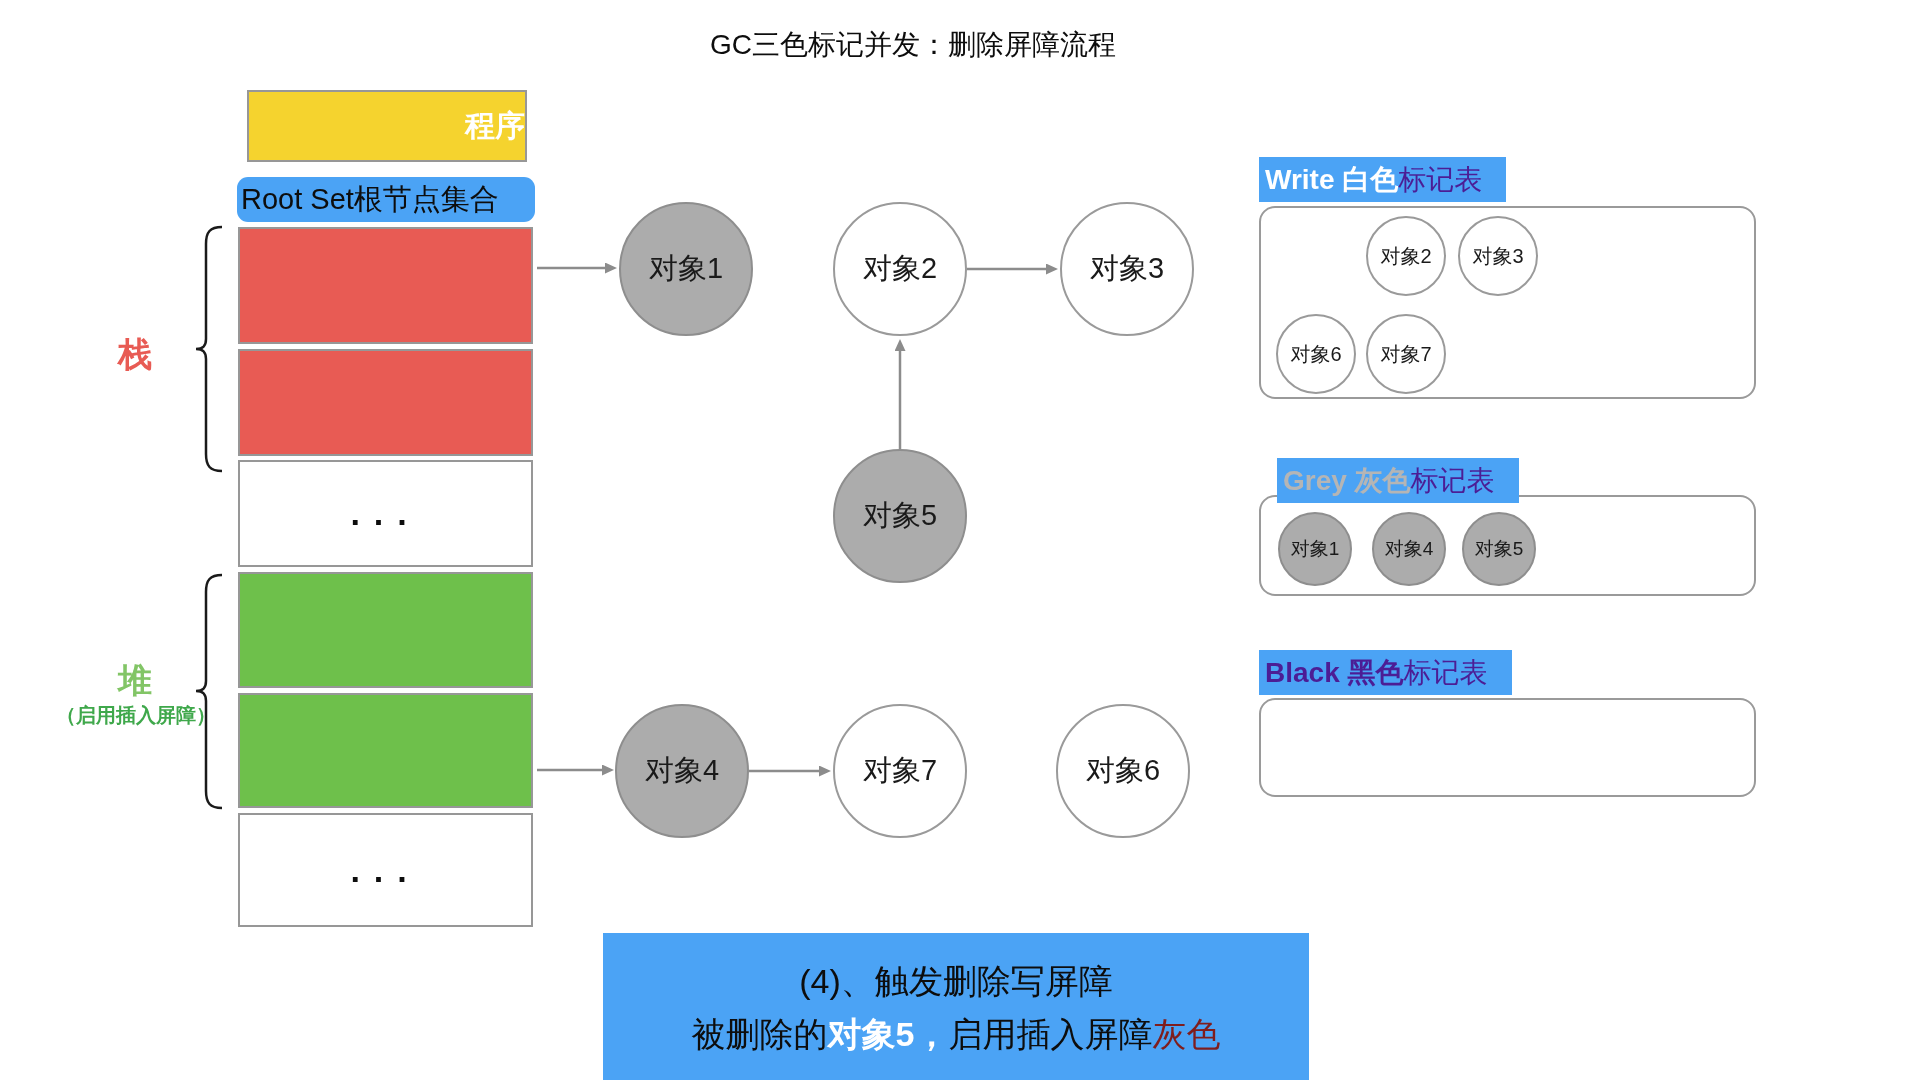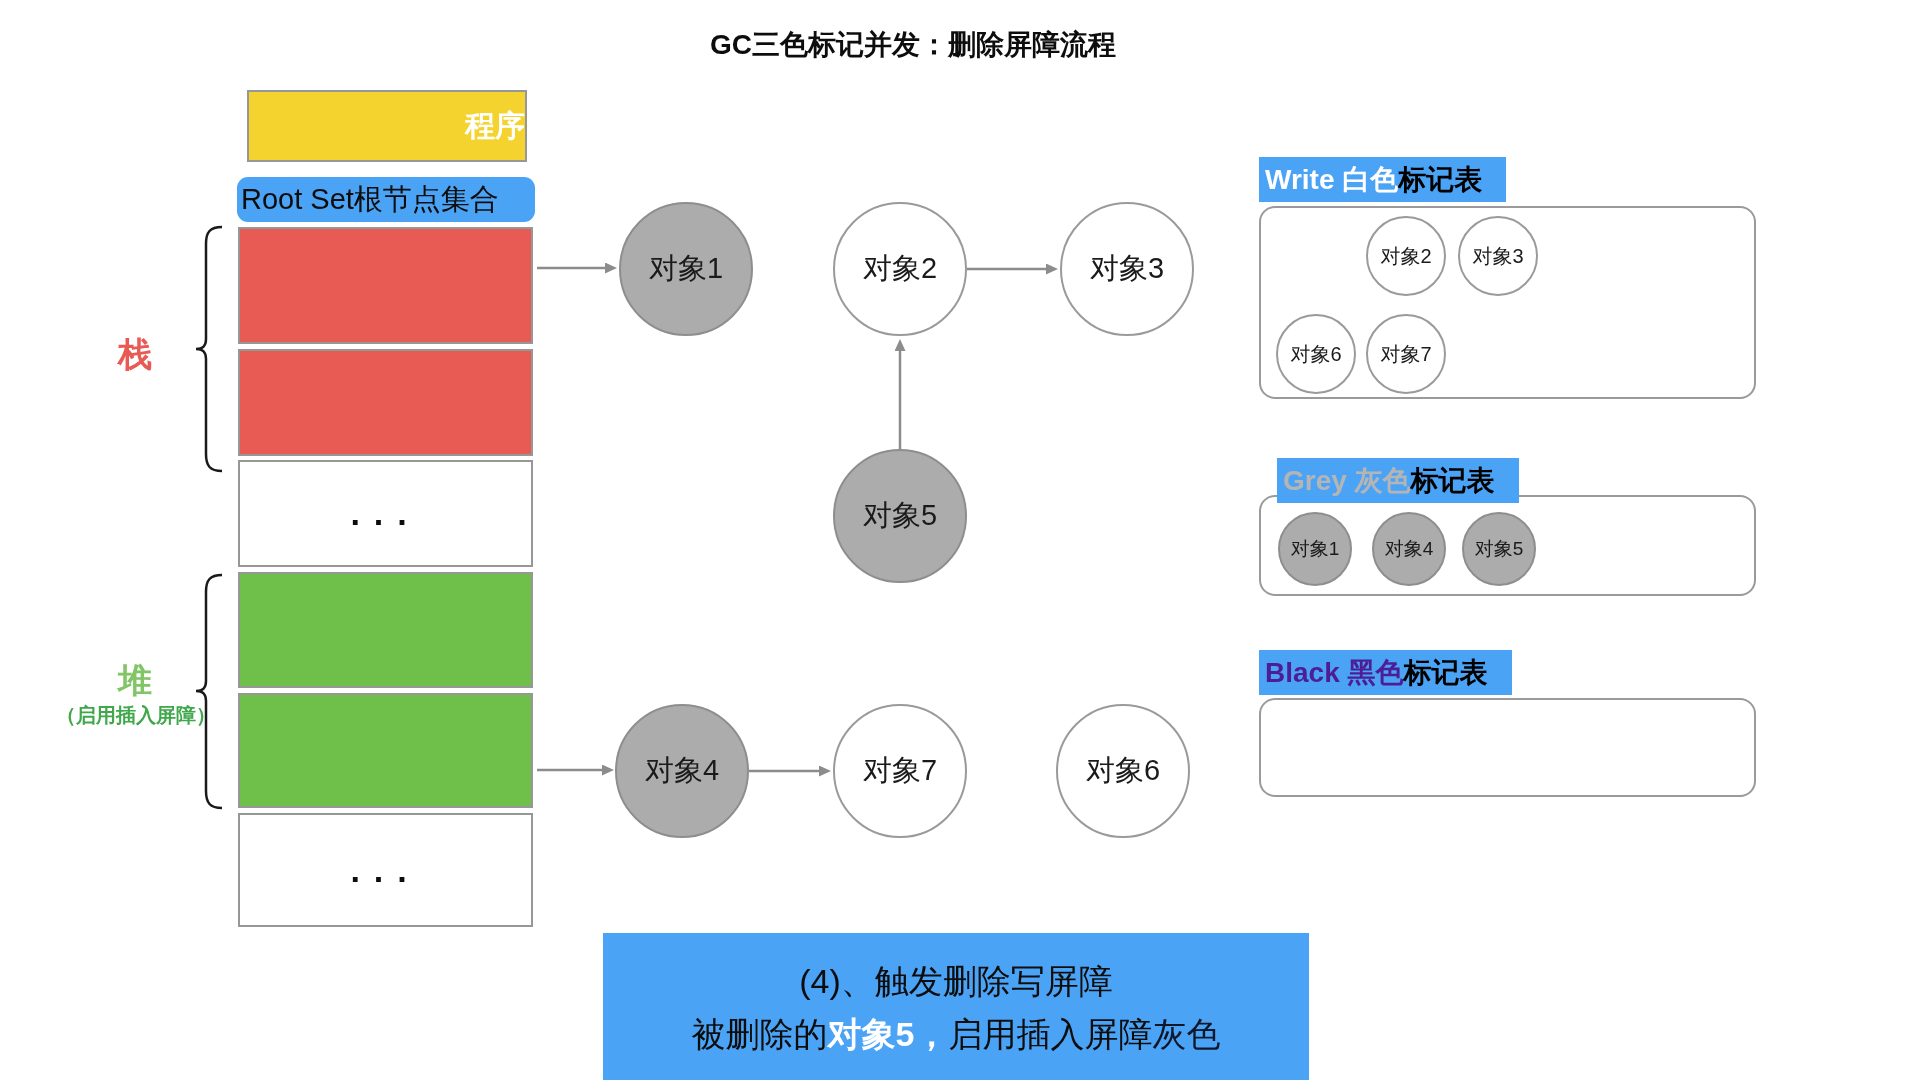--- a/index.html
+++ b/index.html
@@ -4,21 +4,21 @@
 <style>
   html,body { margin:0; padding:0; background:#fff; }
   .canvas {
     position:relative; width:1920px; height:1080px; background:#fff; overflow:hidden;
     font-family:"Liberation Sans","DejaVu Sans",sans-serif; color:#111;
   }
   .abs { position:absolute; }
 
   
   .title { left:513px; top:26px; width:800px; text-align:center;
-           font-size:28px; font-weight:bold; color:#0d0d0d; }
+           font-size:28px; font-weight:normal; color:#0d0d0d; }
 
   
   .memrow { left:238px; width:295px; box-sizing:border-box; border:2px solid #979797; background:#fff; }
   .program { left:247px; top:90px; width:280px; height:72px; box-sizing:border-box;
              border:2px solid #979797; background:#F5D32E; display:flex; align-items:center;
              justify-content:flex-end; color:#fff; font-weight:bold; font-size:30px; }
   .rootset { left:237px; top:177px; width:298px; height:45px; background:#4BA3F5;
              display:flex; align-items:center; color:#0d0d0d; font-size:29px; padding-left:4px;
              box-sizing:border-box; white-space:nowrap;border-radius:11px; }
   .red { background:#E85B54; }
@@ -43,34 +43,34 @@
 
   
   .tbox  { position:absolute; box-sizing:border-box; border:2px solid #9a9a9a;
            border-radius:16px; background:#fff; z-index:2; }
   .thead { position:absolute; background:#4BA3F5; height:45px; display:flex; align-items:center;
            padding:0 24px 0 6px; font-size:28px; white-space:nowrap; z-index:5; }
   .thead .hl { font-weight:bold; }
   .thead.white .hl { color:#ffffff; }
   .thead.grey  .hl { color:#B5B5B5; }
   .thead.black .hl { color:#4c1d95; }
-  .thead .rest { color:#000000; font-weight:bold; }
+  .thead .rest { color:#4c1d95; font-weight:normal; }
 
   .tcircle { position:absolute; border-radius:50%; display:flex; align-items:center;
              justify-content:center; box-sizing:border-box; color:#1a1a1a; z-index:3; }
   .tcircle.w { width:80px; height:80px; background:#fff; border:2px solid #9a9a9a; font-size:20px; }
   .tcircle.g { width:74px; height:74px; background:#ACACAC; border:2px solid #8E8E8E; font-size:19px; }
 
   
   .caption { left:603px; top:933px; width:706px; height:150px; background:#4BA3F5;
              display:flex; flex-direction:column; align-items:center; justify-content:center;
              font-size:34px; color:#0d0d0d; z-index:2; }
   .caption .line { line-height:1.55; white-space:nowrap; }
   .caption .cw { color:#ffffff; font-weight:bold;margin-top:29px; }
-  .caption .cg { color:#0f172a;text-align:right; }
+  .caption .cg { color:#7f1d1d;text-align:right; }
 
   svg.overlay { position:absolute; left:0; top:0; width:1920px; height:1080px;
                 z-index:4; pointer-events:none; }
 </style>
 </head>
 <body>
 
 <div class="canvas">
 
   <div class="abs title">GC三色标记并发：删除屏障流程</div>

